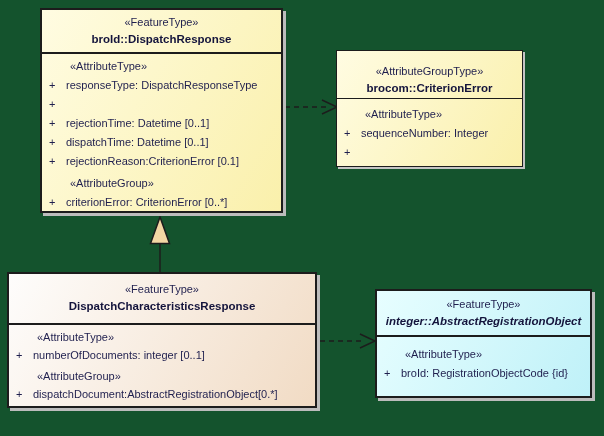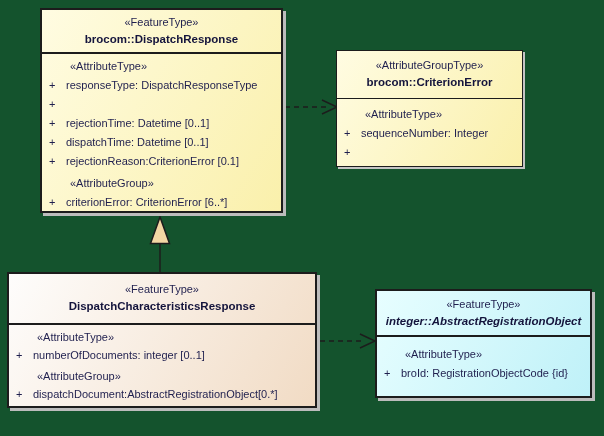--- a/index.html
+++ b/index.html
@@ -80,21 +80,21 @@
     </g>
     <g>
       <line x1="320" y1="341" x2="364" y2="341" stroke="#1c1c1c" stroke-width="1.4" stroke-dasharray="5,4"></line>
       <polyline points="360,334 375,341 360,348" fill="none" stroke="#1c1c1c" stroke-width="1.4"></polyline>
     </g>
   </svg>
 
   <div class="uml-box yellow-box" style="left:40px; top:8px; width:243px; height:205px;">
     <div class="box-header" style="height:44px; padding-top:4px;">
       <div class="stereotype">«FeatureType»</div>
-      <div class="class-title">brocom::DispatchResponse</div>
+      <div class="class-title">broId::DispatchResponse</div>
     </div>
     <div class="box-body" style="padding-top:3px;">
       <div class="section-header">«AttributeType»</div>
       <div class="attr-row">
         <span class="vis">+</span>
         <span class="attr-text">responseType: DispatchResponseType</span>
       </div>
       <div class="attr-row">
         <span class="vis">+</span>
       </div>
@@ -106,27 +106,27 @@
         <span class="vis">+</span>
         <span class="attr-text">dispatchTime: Datetime [0..1]</span>
       </div>
       <div class="attr-row">
         <span class="vis">+</span>
         <span class="attr-text">rejectionReason:CriterionError [0.1]</span>
       </div>
       <div class="section-header" style="margin-top:3px;">«AttributeGroup»</div>
       <div class="attr-row">
         <span class="vis">+</span>
-        <span class="attr-text">criterionError: CriterionError [6..*]</span>
+        <span class="attr-text">criterionError: CriterionError [0..*]</span>
       </div>
     </div>
   </div>
 
   <div class="uml-box thin yellow-box" style="left:336px; top:50px; width:187px; height:117px;">
-    <div class="box-header" style="height:48px; padding-top:6px;">
+    <div class="box-header" style="height:48px; padding-top:12px;">
       <div class="stereotype">«AttributeGroupType»</div>
       <div class="class-title">brocom::CriterionError</div>
     </div>
     <div class="box-body" style="padding-top:6px;">
       <div class="section-header">«AttributeType»</div>
       <div class="attr-row">
         <span class="vis">+</span>
         <span class="attr-text">sequenceNumber: Integer</span>
       </div>
       <div class="attr-row">

